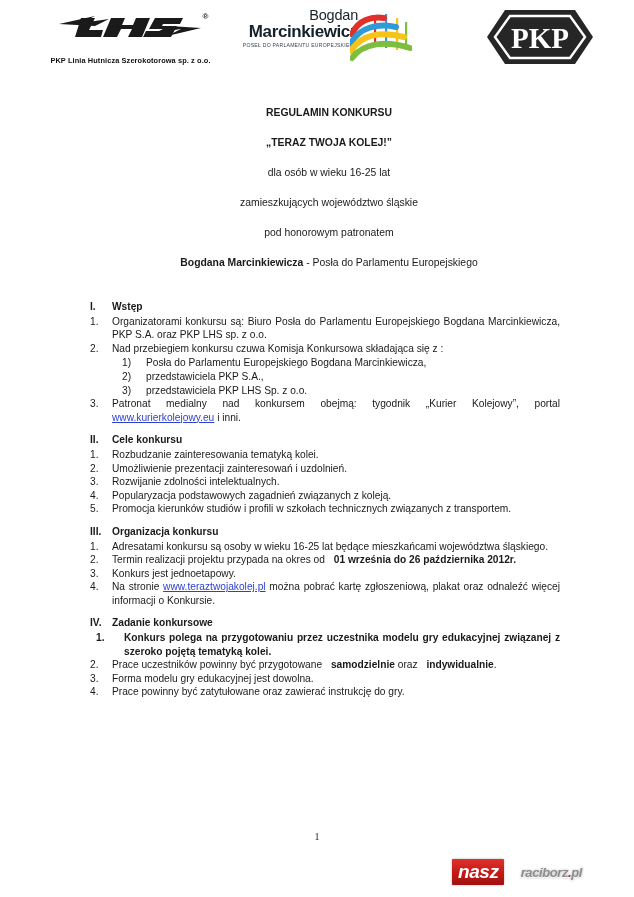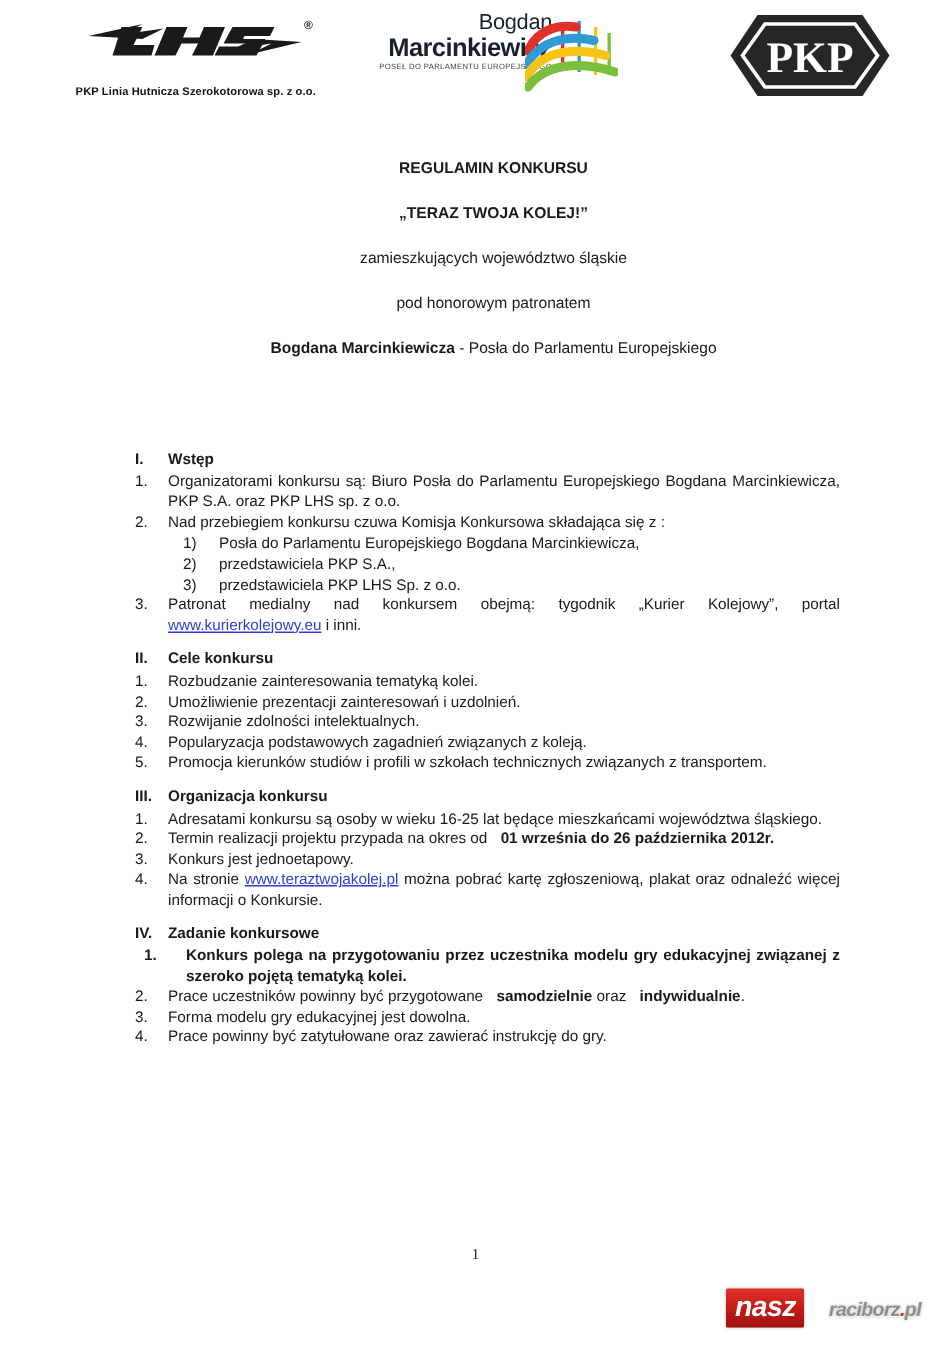--- a/index.html
+++ b/index.html
@@ -60,21 +60,21 @@
   
   .logo-bm {
     position: absolute;
     left: 232px;
     top: 8px;
     width: 180px;
     height: 62px;
   }
   .bm-text {
     position: absolute;
-    left: 12px; top: 0;
+    left: 2px; top: 0;
     width: 124px;
     text-align: right;
   }
   .bm-line1 {
     font-size: 14.5px;
     color: #17212b;
     line-height: 15px;
     letter-spacing: -.2px;
   }
   .bm-line2 {
@@ -193,21 +193,21 @@
     left: 0;
     width: 634px;
     text-align: center;
     font-size: 10px;
     font-family: "Liberation Serif", serif;
     color: #2a2030;
   }
 
   .watermark {
     position: absolute;
-    left: 484px;
+    left: 452px;
     top: 857px;
     height: 30px;
     display: flex;
     align-items: center;
     filter: drop-shadow(0 0 1px rgba(120,120,120,.55));
   }
   .wm-red {
     background: linear-gradient(180deg, #e2302c 0%, #c21b17 52%, #9f110f 100%);
     color: #ffffff;
     font-style: italic;
@@ -278,20 +278,21 @@
       <polygon points="20,2 90,2 108,29 90,56 20,56 2,29" fill="#262626"></polygon>
       <polygon points="25,8 85,8 100,29 85,50 25,50 10,29" fill="none" stroke="#ffffff" stroke-width="2.4"></polygon>
       <text x="55" y="40" text-anchor="middle" font-family="'Liberation Serif', serif" font-size="29" font-weight="bold" fill="#ffffff">PKP</text>
     </svg>
   </div>
 </div>
 
 <div class="title-block">
   <div class="tl bold">REGULAMIN KONKURSU</div>
   <div class="tl bold">„TERAZ TWOJA KOLEJ!”</div>
+  <div class="tl">dla osób w wieku 16-25 lat</div>
   <div class="tl">zamieszkujących województwo śląskie</div>
   <div class="tl">pod honorowym patronatem</div>
   <div class="tl">
     <span class="bold">Bogdana Marcinkiewicza</span><span> - Posła do Parlamentu Europejskiego</span>
   </div>
 </div>
 
 <div class="doc-body">
 
   <div class="section">

